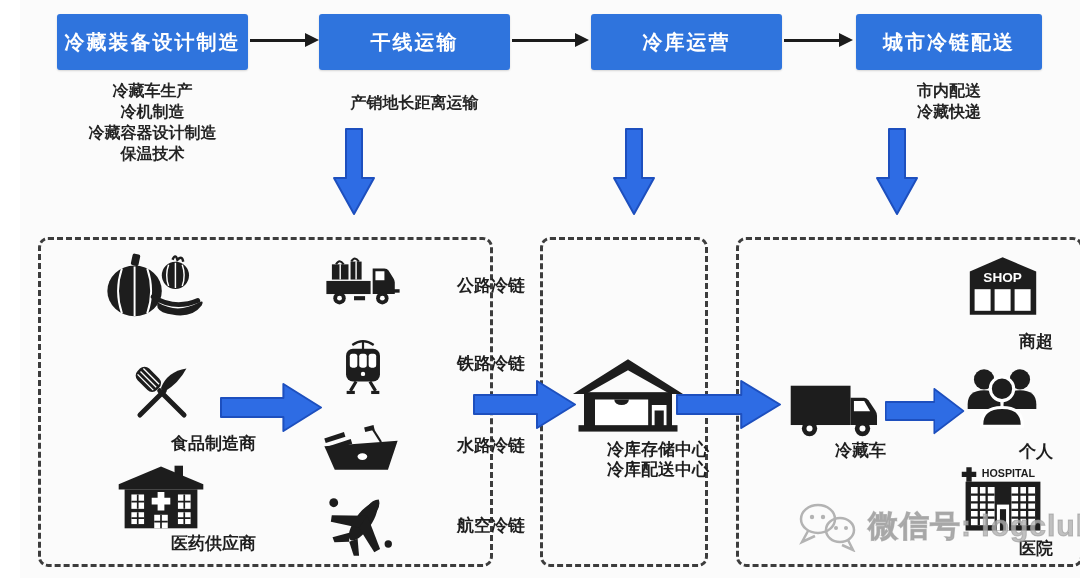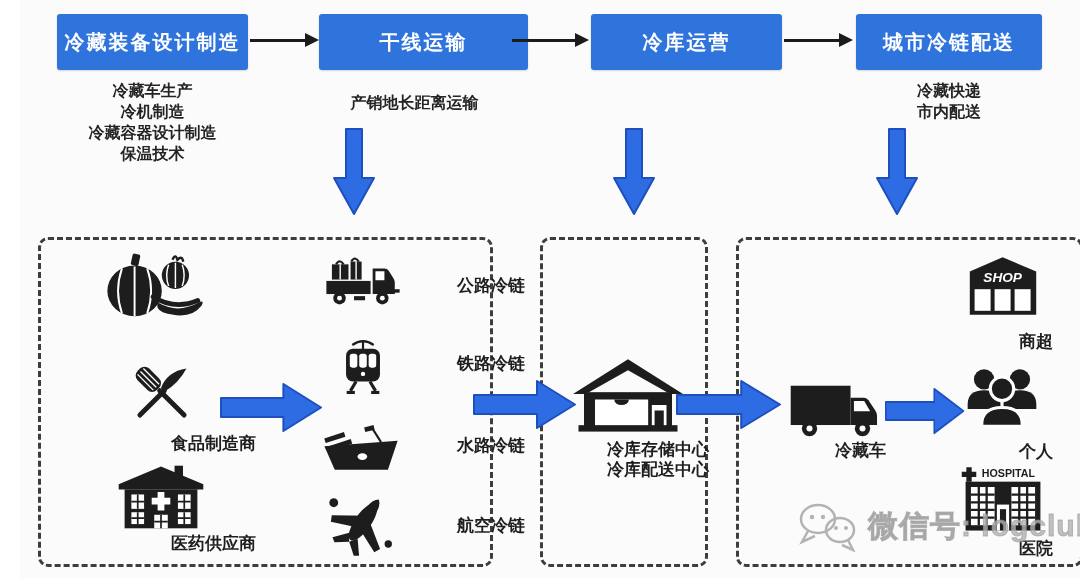--- a/index.html
+++ b/index.html
@@ -35,21 +35,21 @@
   }
 </style>
 </head>
 <body>
 
 <div class="canvas">
 
   <div class="stage" style="left:37px;width:191px;">
       <span>冷藏装备设计制造</span>
     </div>
-  <div class="stage" style="left:299px;width:209px;">
+  <div class="stage" style="left:299px;width:191px;">
       <span>干线运输</span>
     </div>
   <div class="stage" style="left:571px;width:191px;">
       <span>冷库运营</span>
     </div>
   <div class="stage" style="left:836px;width:186px;">
       <span>城市冷链配送</span>
     </div>
 
   <div class="hconn" style="left:230px;width:56px;"></div>
@@ -59,22 +59,22 @@
   <div class="detail" style="left:27px;width:211px;top:80px;">
     <div>冷藏车生产</div>
     <div>冷机制造</div>
     <div>冷藏容器设计制造</div>
     <div>保温技术</div>
   </div>
   <div class="detail" style="left:274px;width:241px;top:92px;">
     <div>产销地长距离运输</div>
   </div>
   <div class="detail" style="left:809px;width:240px;top:80px;">
+    <div>市内配送</div>
     <div>冷藏快递</div>
-    <div>市内配送</div>
   </div>
 
   <div class="blue-arrow" style="left:312px;top:128px;width:44px;height:88px;">
     <svg viewBox="0 0 44 88" preserveAspectRatio="none">
         <polygon points="14,1 30,1 30,50 42,50 22,86 2,50 14,50"></polygon>
       </svg>
   </div>
   <div class="blue-arrow" style="left:592px;top:128px;width:44px;height:88px;">
     <svg viewBox="0 0 44 88" preserveAspectRatio="none">
         <polygon points="14,1 30,1 30,50 42,50 22,86 2,50 14,50"></polygon>
@@ -235,21 +235,21 @@
       </svg>
     </div>
     <div class="vlabel" style="left:47px;width:100px;top:201px;">冷藏车</div>
 
     <div class="blue-arrow" style="left:146px;top:146px;width:80px;height:50px;">
       <svg viewBox="0 0 104 53" preserveAspectRatio="none">
           <polygon points="1,17 64,17 64,3 102,26.5 64,50 64,36 1,36"></polygon>
         </svg>
     </div>
 
-    <div class="icon" style="left:226px;top:12px;width:76px;height:68px;font-style:italic;">
+    <div class="icon" style="left:226px;top:12px;width:76px;height:68px;">
       <svg viewBox="0 0 95 80">
         <polygon points="6,76 6,22 47,4 89,22 89,76" fill="#1d1d1d"></polygon>
         <text x="47" y="35" text-anchor="middle" font-size="17" font-weight="bold" fill="#fff">SHOP</text>
         <rect x="12" y="44" width="20" height="27" fill="#fff"></rect>
         <rect x="37" y="44" width="20" height="27" fill="#fff"></rect>
         <rect x="62" y="44" width="20" height="27" fill="#fff"></rect>
       </svg>
     </div>
     <div class="vlabel" style="left:214px;width:100px;top:92px;">商超</div>
 

